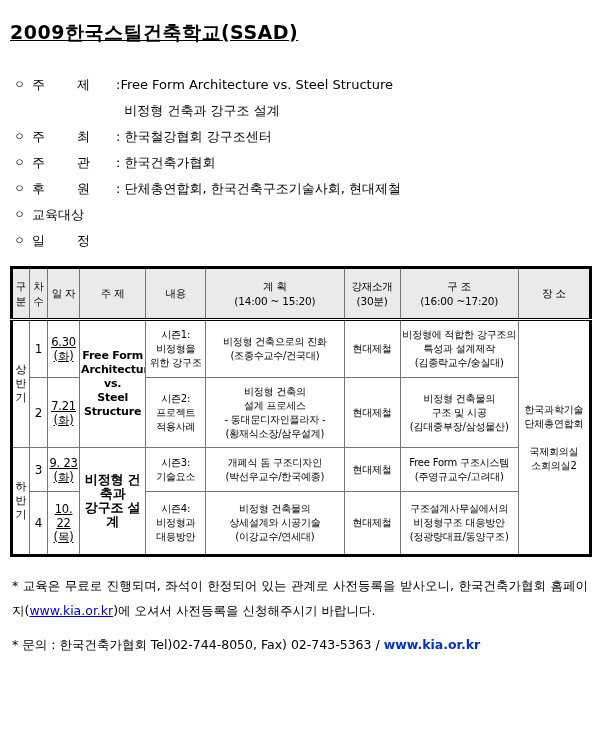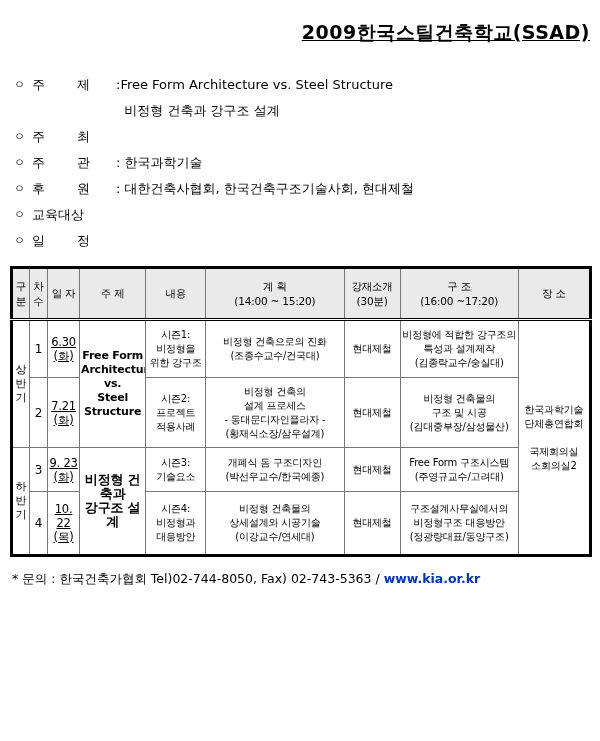--- a/index.html
+++ b/index.html
@@ -5,21 +5,21 @@
   * { box-sizing: border-box; }
   html,body { margin:0; padding:0; }
   body {
     width:600px; height:741px; overflow:hidden;
     background:#ffffff; color:#000000;
     font-family:"DejaVu Sans", sans-serif;
   }
   .page { padding:14px 10px 0 10px; }
 
   .title {
-    font-size:19px; font-weight:bold; text-align:right;
+    font-size:19px; font-weight:bold; text-align:left;
     text-decoration:underline; letter-spacing:0.5px;
     margin:6px 0 26px 0;
   }
 
   .intro {
     font-size:13px; line-height:26px; text-align:justify;
     text-indent:42px; margin:0 2px 24px 2px;
   }
 
   .bullets { font-size:13px; line-height:26px; margin:0 0 12px 4px; }
@@ -70,30 +70,31 @@
   <div class="bullets">
     <div class="b-item">
       <span class="b-mark">ㅇ</span>
       <span class="b-label">주 제</span>
       <span class="b-value">:Free Form Architecture vs. Steel Structure
   비정형 건축과 강구조 설계</span>
     </div>
     <div class="b-item">
       <span class="b-mark">ㅇ</span>
       <span class="b-label">주 최</span>
+      <span class="b-value">: 한국철강협회 강구조센터</span>
     </div>
     <div class="b-item">
       <span class="b-mark">ㅇ</span>
       <span class="b-label">주 관</span>
-      <span class="b-value">: 한국과학기술</span>
+      <span class="b-value">: 한국건축가협회</span>
     </div>
     <div class="b-item">
       <span class="b-mark">ㅇ</span>
       <span class="b-label">후 원</span>
-      <span class="b-value">: 대한건축사협회, 한국건축구조기술사회, 현대제철</span>
+      <span class="b-value">: 단체총연합회, 한국건축구조기술사회, 현대제철</span>
     </div>
     <div class="b-item">
       <span class="b-mark">ㅇ</span>
       <span class="b-label">교육대상</span>
     </div>
     <div class="b-item">
       <span class="b-mark">ㅇ</span>
       <span class="b-label">일 정</span>
       <span class="b-value"></span>
     </div>
@@ -200,16 +201,17 @@
 상세설계와 시공기술
 (이강교수/연세대)</td>
       <td>현대제철</td>
       <td>구조설계사무실에서의
 비정형구조 대응방안
 (정광량대표/동양구조)</td>
     </tr>
   </tbody>
     </table>
 
+  <p class="note"><span>* 교육은 무료로 진행되며, 좌석이 한정되어 있는 관계로 사전등록을 받사오니, 한국건축가협회 홈페이지(</span><a class="link" href="#">www.kia.or.kr</a><span>)에 오셔서 사전등록을 신청해주시기 바랍니다.</span></p>
 
   <p class="note note2"><span>* 문의 :  한국건축가협회 Tel)02-744-8050, Fax) 02-743-5363 / </span><a class="link-bold" href="#">www.kia.or.kr</a></p>
 
 </div>
 
 </body></html>

